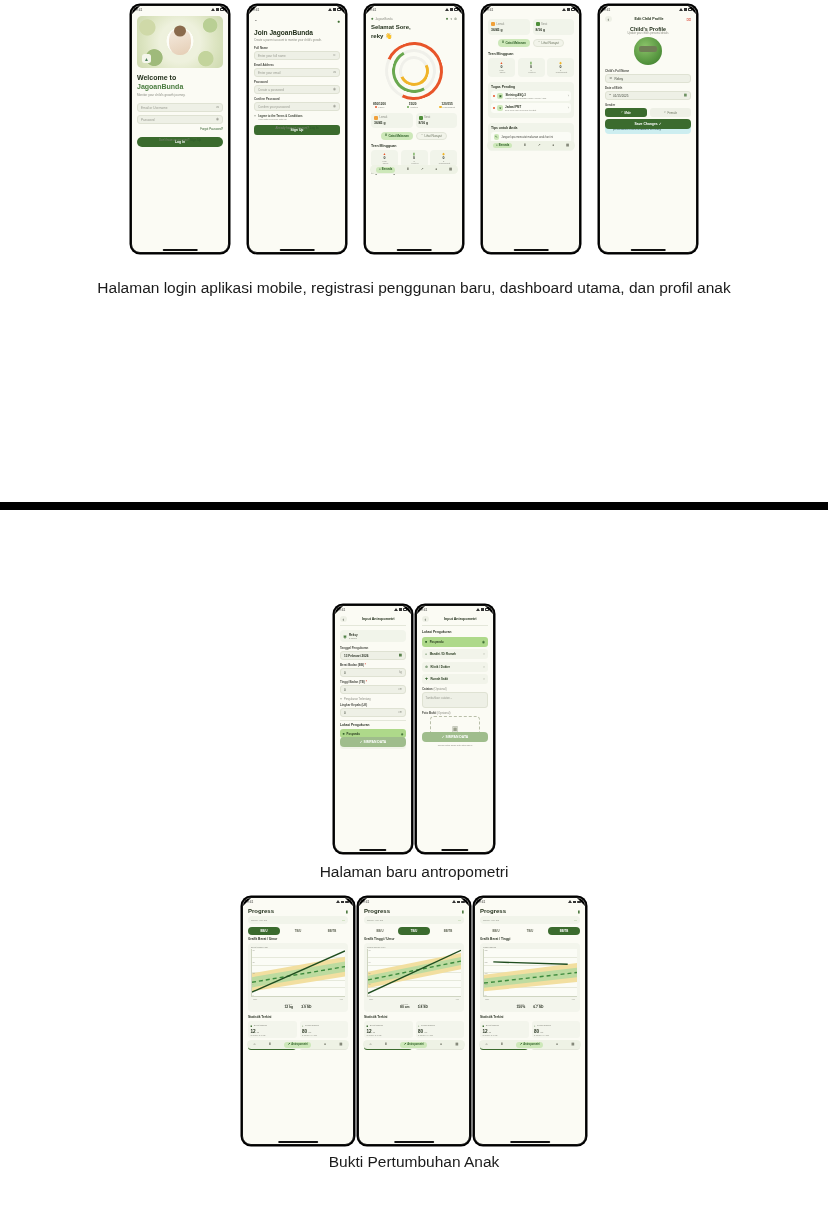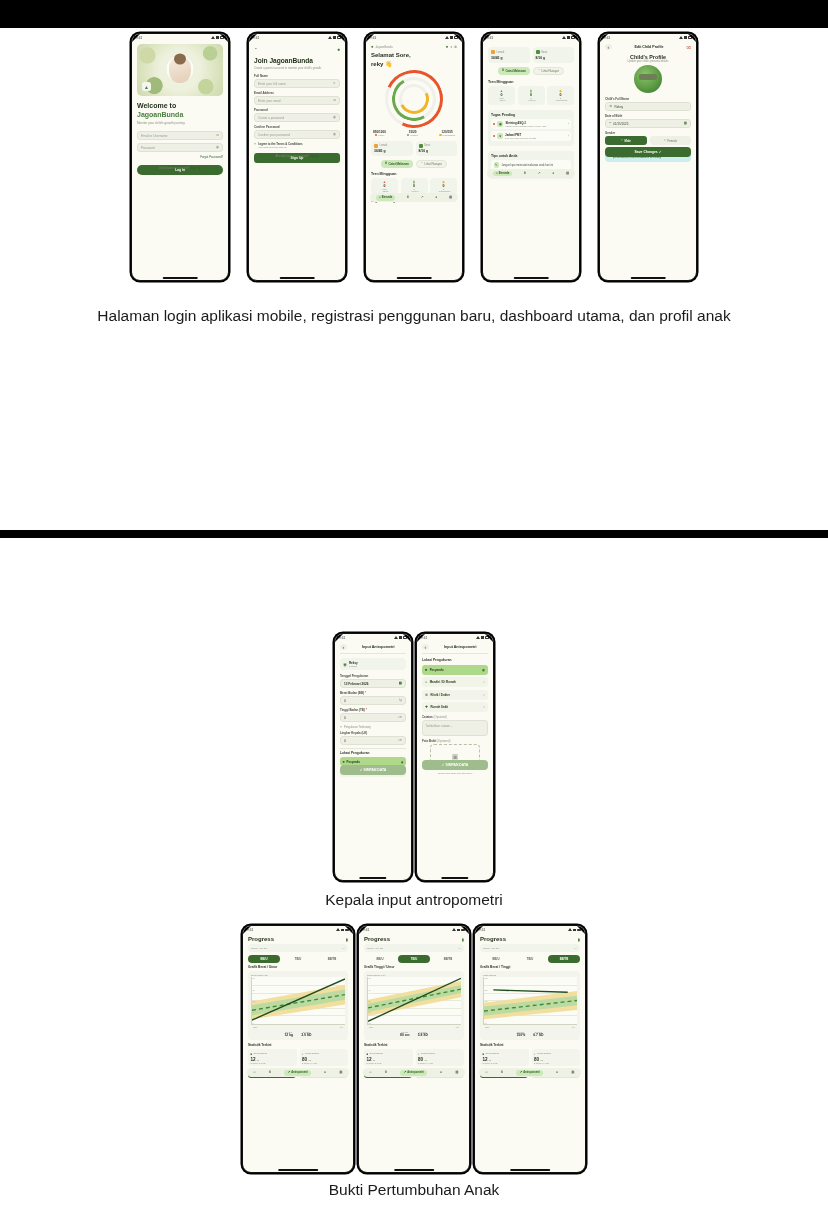--- a/index.html
+++ b/index.html
@@ -2,21 +2,21 @@
 <html><head>
 <meta charset="utf-8">
 <style>
   * { box-sizing: border-box; margin:0; padding:0; }
   html,body { background:#000; }
   body {
     width:828px; height:1210px;
     font-family:"Liberation Sans", sans-serif;
     overflow:hidden; position:relative;
   }
-  .page { background:#fff; width:828px; position:absolute; left:0;margin-top:28px; }
+  .page { background:#fff; width:828px; position:absolute; left:0; }
   #page-1 { top:0; height:502px; }
   #page-2 { top:510px; height:700px; }
 
   .caption {
     text-align:center;
     font-size:15.5px;
     color:#1b1b1b;
     line-height:1.45;
     font-family:"Liberation Sans", sans-serif;
   }
@@ -627,21 +627,21 @@
           <div style="border:0.7px dashed #b9bfa9;border-radius:4px;height:26px;margin:0 8px;display:flex;align-items:center;justify-content:center;position:relative;">
             <span style="font-size:7px;color:#9aa08c;">▣</span>
             <span style="position:absolute;right:4px;bottom:-2px;font-size:8px;color:#3b6b2e;">●</span>
           </div>
           <div class="mut" style="font-size:2.3px;text-align:center;margin-top:2px;">Tekan untuk ambil foto atau galeri</div>
           <div class="btn-primary" style="position:absolute;left:5px;right:5px;bottom:7px;border-radius:4px;background:#9fbd8c;">✓ SIMPAN DATA</div>
         </div>
         <div class="homebar"></div>
       </div>
     </div>
-  <div class="caption" style="margin-top:8px;">Kepala input antropometri</div>
+  <div class="caption" style="margin-top:8px;">Halaman baru antropometri</div>
   <div class="row" id="row-progress" style="padding-top:14px;">
       <div class="phone" style="width: 112px; height: 248px; margin-left: 0px;">
         <div class="statusbar">
           <span>9:41</span>
           <div class="sb-ic">
             <div class="tri"></div>
             <i></i>
             <div class="bat"></div>
           </div>
         </div>

